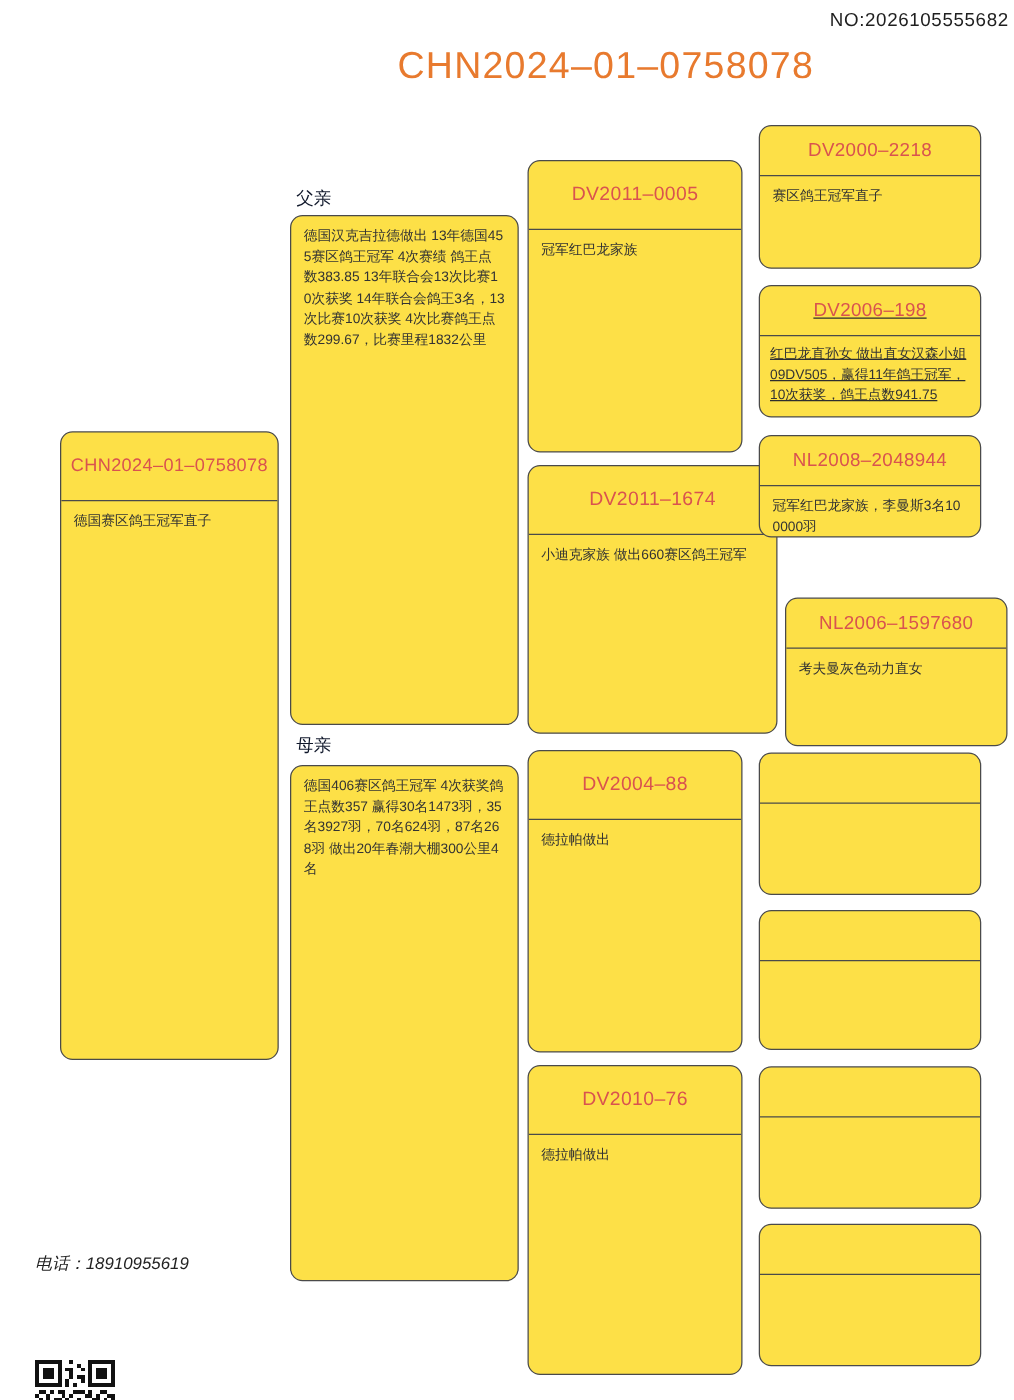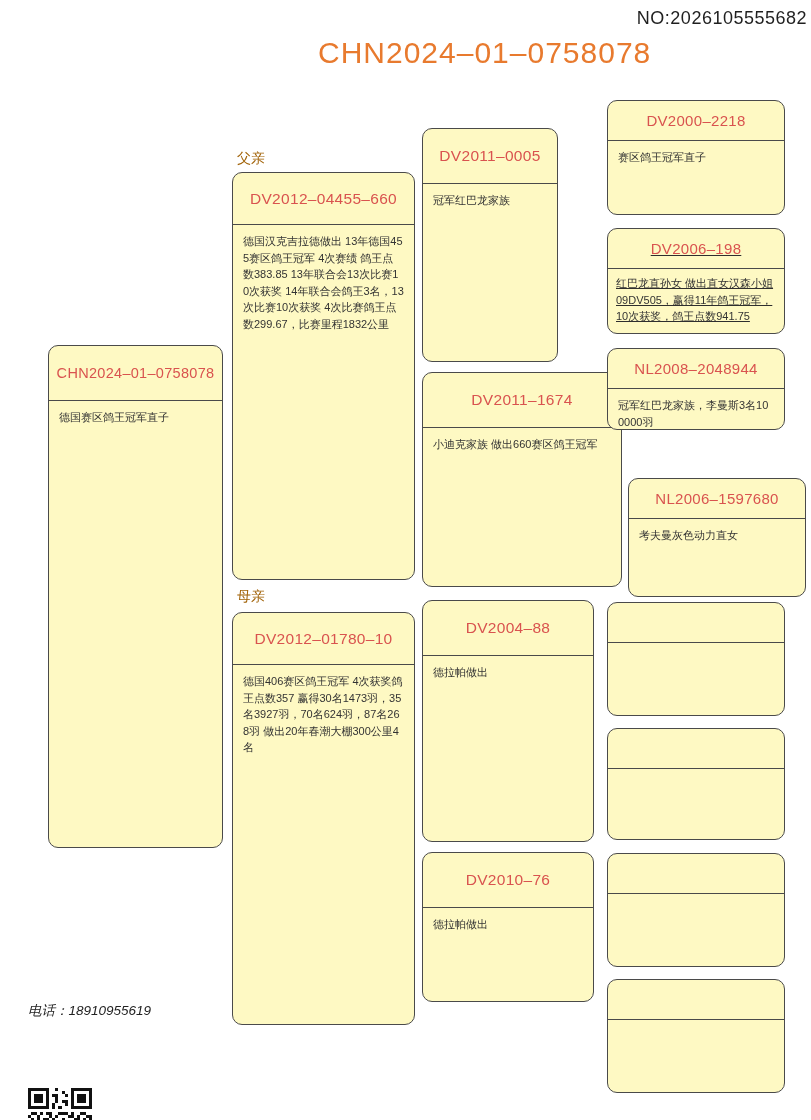--- a/index.html
+++ b/index.html
@@ -7,34 +7,34 @@
   body {
     position:relative;
     width:811px; height:1120px;
     background:#ffffff;
     overflow:hidden;
     font-family:"Liberation Sans","DejaVu Sans",sans-serif;
     color:#2e2e2e;
   }
   .doc-no {
     position:absolute; top:8px; right:4px;
-    font-size:18px; color:#1f1f1f; letter-spacing:0.5px;
+    font-size:15px; color:#1f1f1f; letter-spacing:0.5px;
   }
   .page-title {
     position:absolute; top:36px; left:318px;
     font-size:30px; color:#e87a2e; letter-spacing:1px;
     font-weight:400;
   }
   .parent-label {
     position:absolute;
-    font-size:14px; color:#a16207;
+    font-size:14px; color:#0f172a;
   }
   .pbox {
     position:absolute;
-    background:#fef9c3;
+    background:#fde047;
     border:1.5px solid #4a4a4a;
     border-radius:10px;
     display:flex; flex-direction:column;
     overflow:hidden;
   }
   .pbox .ring {
     flex:0 0 auto;
     display:flex; align-items:center; justify-content:center;
     border-bottom:1.5px solid #4a4a4a;
     color:#d9534f;
@@ -69,43 +69,41 @@
 <div class="doc-no">NO:2026105555682</div>
 <div class="page-title">CHN2024–01–0758078</div>
 
 <div class="pbox h55" style="left:48px;top:345px;width:175px;height:503px;">
   <div class="ring" style="font-size:14.5px;">CHN2024–01–0758078</div>
   <div class="note">德国赛区鸽王冠军直子</div>
 </div>
 
 <div class="parent-label" style="left:237px;top:150px;">父亲</div>
 <div class="pbox h52" style="left:232px;top:172px;width:183px;height:408px;">
-  <div class="ring">DV2012–04455–660</div>
   <div class="note">德国汉克吉拉德做出 13年德国455赛区鸽王冠军 4次赛绩 鸽王点数383.85 13年联合会13次比赛10次获奖 14年联合会鸽王3名，13次比赛10次获奖 4次比赛鸽王点数299.67，比赛里程1832公里</div>
 </div>
 
 <div class="parent-label" style="left:237px;top:588px;">母亲</div>
 <div class="pbox h52" style="left:232px;top:612px;width:183px;height:413px;">
-  <div class="ring">DV2012–01780–10</div>
   <div class="note">德国406赛区鸽王冠军 4次获奖鸽王点数357 赢得30名1473羽，35名3927羽，70名624羽，87名268羽 做出20年春潮大棚300公里4名</div>
 </div>
 
-<div class="pbox h55" style="left:422px;top:128px;width:136px;height:234px;">
+<div class="pbox h55" style="left:422px;top:128px;width:172px;height:234px;">
   <div class="ring">DV2011–0005</div>
   <div class="note">冠军红巴龙家族</div>
 </div>
 <div class="pbox h55" style="left:422px;top:372px;width:200px;height:215px;">
   <div class="ring">DV2011–1674</div>
   <div class="note">小迪克家族 做出660赛区鸽王冠军</div>
 </div>
 <div class="pbox h55" style="left:422px;top:600px;width:172px;height:242px;">
   <div class="ring">DV2004–88</div>
   <div class="note">德拉帕做出</div>
 </div>
-<div class="pbox h55" style="left:422px;top:852px;width:172px;height:150px;">
+<div class="pbox h55" style="left:422px;top:852px;width:172px;height:248px;">
   <div class="ring">DV2010–76</div>
   <div class="note">德拉帕做出</div>
 </div>
 
 <div class="pbox h40" style="left:607px;top:100px;width:178px;height:115px;">
   <div class="ring">DV2000–2218</div>
   <div class="note">赛区鸽王冠军直子</div>
 </div>
 <div class="pbox h40" style="left:607px;top:228px;width:178px;height:106px;text-decoration:underline;">
   <div class="ring">DV2006–198</div>

